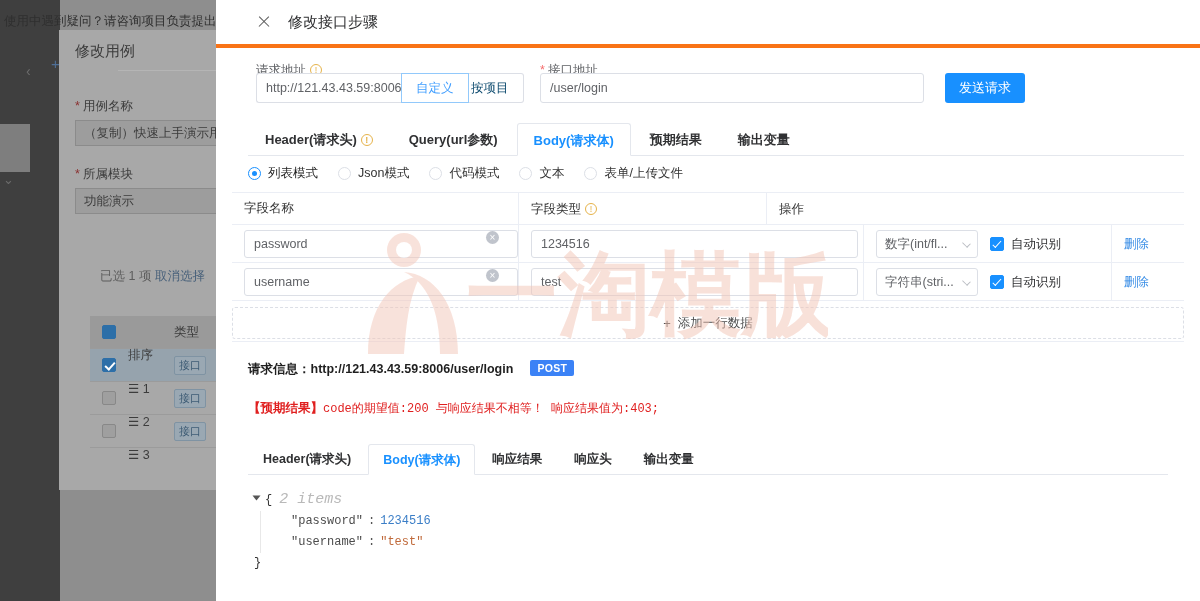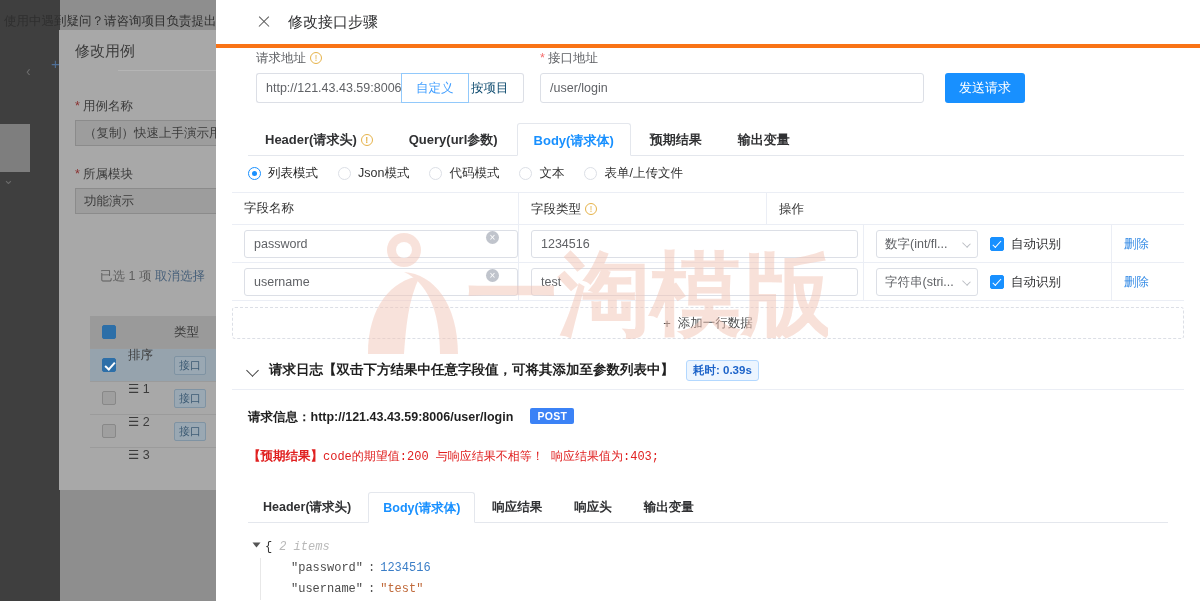--- a/index.html
+++ b/index.html
@@ -110,21 +110,21 @@
   .drawer-title {
     margin-left: 16px; font-size: 15px; color: #303133; white-space: nowrap;
   }
 
   
   .drawer-body { position: relative; height: 553px; padding: 0 16px; }
 
   
   .url-row { position: relative; height: 62px; }
   .lbl {
-    position: absolute; font-size: 12.5px; color: #606266; white-space: nowrap;
+    position: absolute; font-size: 12.5px; color: #606266; white-space: nowrap; margin-top: 12px;
   }
   .lbl .req { color: #f56c6c; margin-right: 3px; }
   .help-i {
     display: inline-block; width: 12px; height: 12px; border-radius: 50%;
     border: 1px solid #e6b34a; color: #e6b34a; font-size: 9px; line-height: 10px;
     text-align: center; vertical-align: 1px; margin-left: 4px; font-style: normal;
   }
   .inp {
     border: 1px solid #dcdfe6; border-radius: 3px; height: 30px;
     font-size: 12.5px; color: #606266; line-height: 28px;
@@ -289,21 +289,21 @@
     font-family: "Liberation Mono", "DejaVu Sans Mono", monospace;
     font-size: 12px; padding: 14px 0 0 6px; line-height: 21px; color: #444;
   }
   .jrow { display: flex; align-items: baseline; white-space: nowrap; }
   .jcaret {
     width: 0; height: 0; border-left: 5px solid #555; border-top: 4px solid transparent;
     border-bottom: 4px solid transparent; margin-right: 6px; transform: rotate(90deg);
     position: relative; top: -1px; cursor: pointer; flex: 0 0 auto;
   }
   .jbrace { color: #333; }
-  .jcount { color: #b9b9b9; font-style: italic; font-size: 12px; margin-left: 7px; }
+  .jcount { color: #b9b9b9; font-style: italic; font-size: 15px; margin-left: 7px; }
   .jindent { padding-left: 30px; border-left: 1px solid #e8e8e8; margin-left: 6px; }
   .jkey { color: #4c4c4c; }
   .jnum { color: #3b7ec7; }
   .jstr { color: #c06a3b; }
   .jcolon { color: #555; margin: 0 5px; }
 
   
   .watermark {
     position: absolute; left: 348px; top: 228px; width: 480px; height: 130px;
     pointer-events: none; z-index: 5; opacity: .5;
@@ -480,25 +480,20 @@
             <span class="del-link">删除</span>
           </div>
         </div>
 
         <div class="add-row">
           <span class="plus">+</span>
           <span>添加一行数据</span>
         </div>
       </div>
 
-      <div class="loghead">
-        <span class="chev-d"></span>
-        <span class="logtitle">请求日志【双击下方结果中任意字段值，可将其添加至参数列表中】</span>
-        <span class="cost-badge">耗时: 0.39s</span>
-      </div>
 
       <div class="logbox">
         <div class="reqinfo">
           <span>请求信息：</span><span class="url">http://121.43.43.59:8006/user/login</span><span class="method-tag">POST</span>
         </div>
 
         <div class="err-line">
           <b>【预期结果】</b><span class="mono">code的期望值:200  与响应结果不相等！ 响应结果值为:403;</span>
         </div>
 

